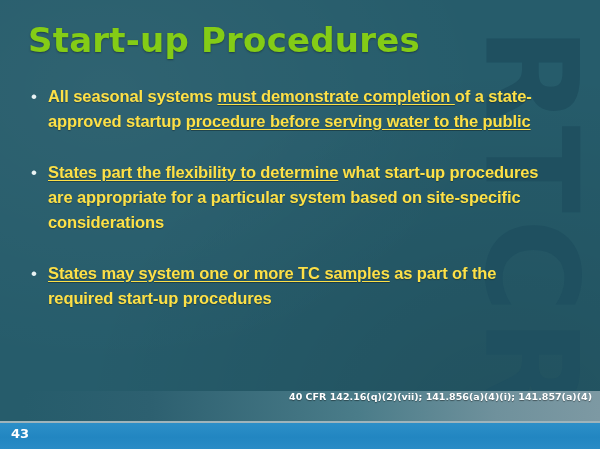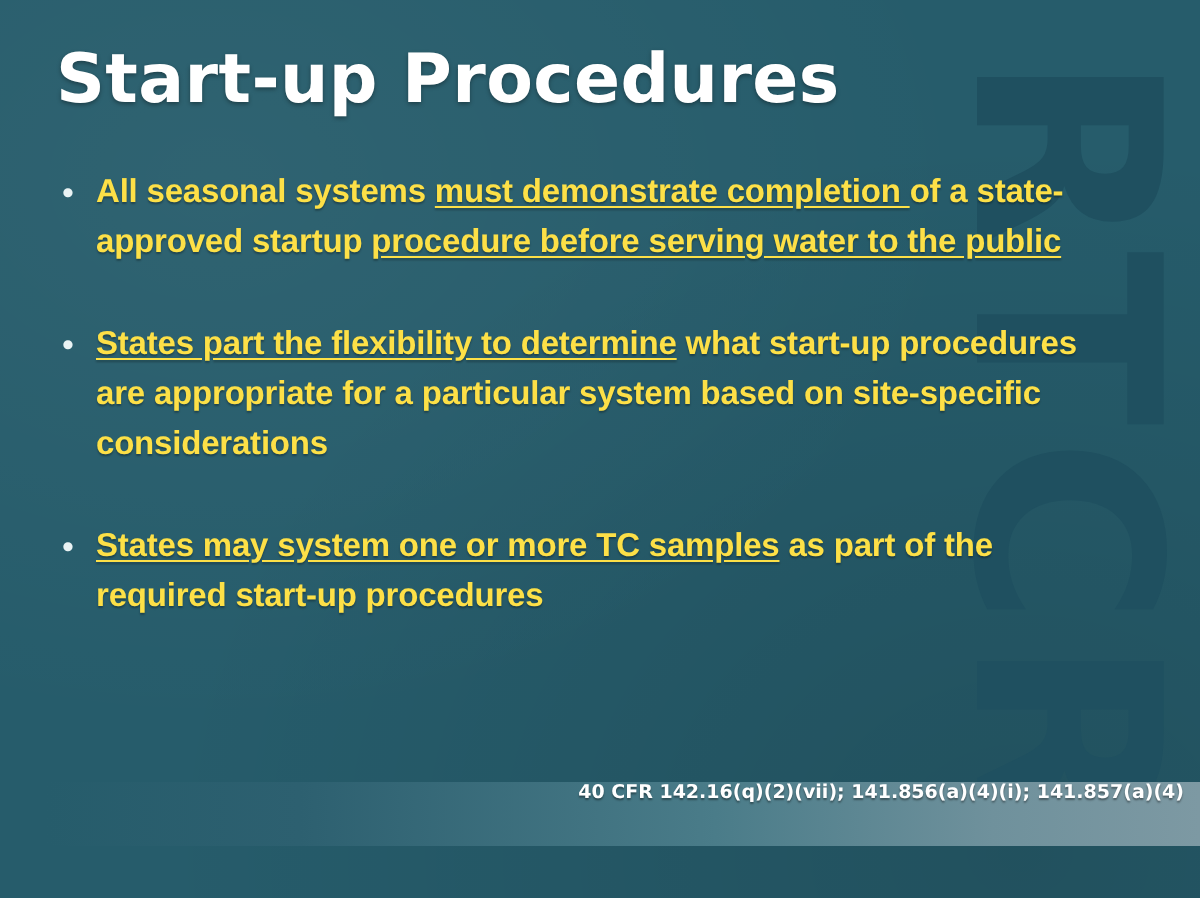--- a/index.html
+++ b/index.html
@@ -49,21 +49,21 @@
     color: #1f5060;
     line-height: 1;
   }
 
   .title {
     position: absolute;
     left: 28px;
     top: 20px;
     font-size: 34px;
     font-weight: bold;
-    color: #ffffff;
+    color: #84cc16;
     letter-spacing: 0.2px;
     font-family: "DejaVu Sans", sans-serif;
     text-shadow: 0 1px 2px rgba(0,0,0,0.35);
   }
 
   .body {
     position: absolute;
     left: 26px;
     top: 84px;
     width: 534px;
@@ -168,14 +168,17 @@
       <div class="bullet-marker">•</div>
       <div class="bullet-text"><u>States may system one or more TC samples</u><span> as part of the required start-up procedures</span></div>
     </div>
 
   </div>
 
   <div class="cite-band">
     <div class="cite-text">40 CFR 142.16(q)(2)(vii); 141.856(a)(4)(i); 141.857(a)(4)</div>
   </div>
 
+  <div class="footer-bar">
+    <div class="slide-number">43</div>
+  </div>
 
 </div>
 
 </body></html>

